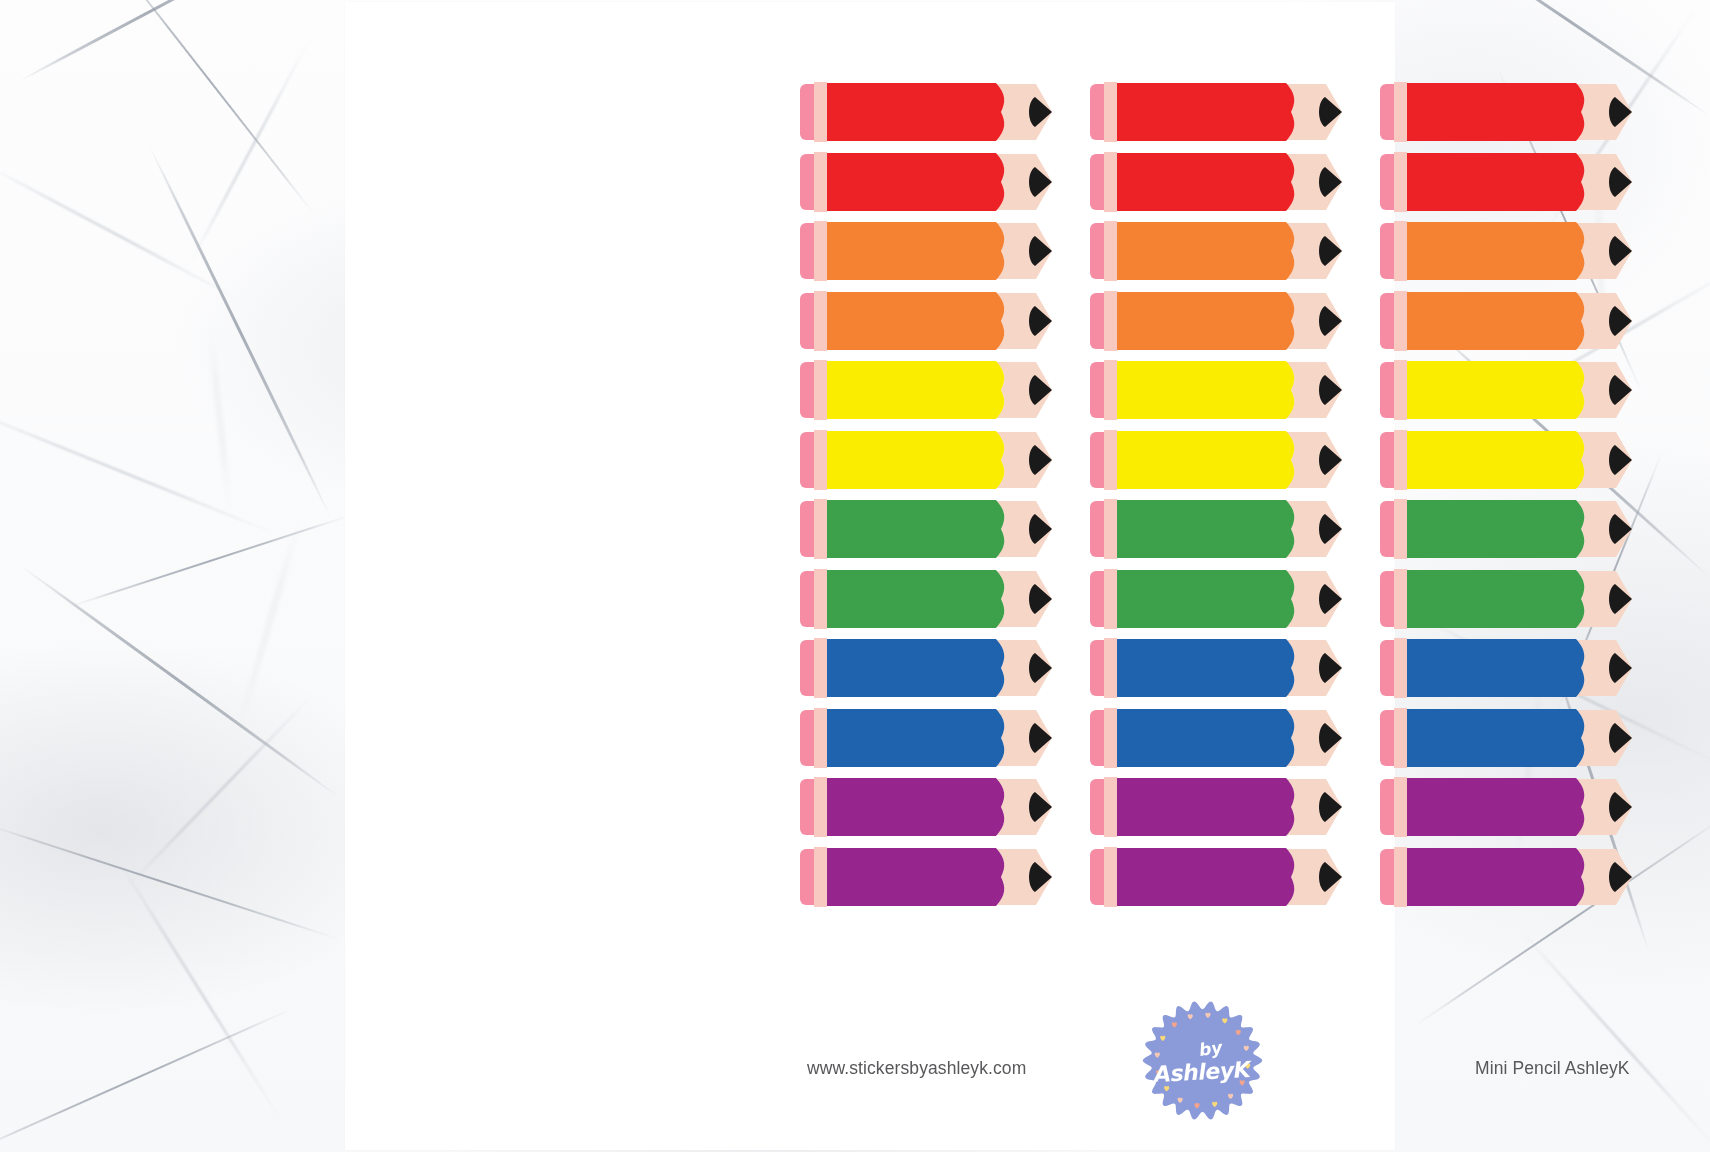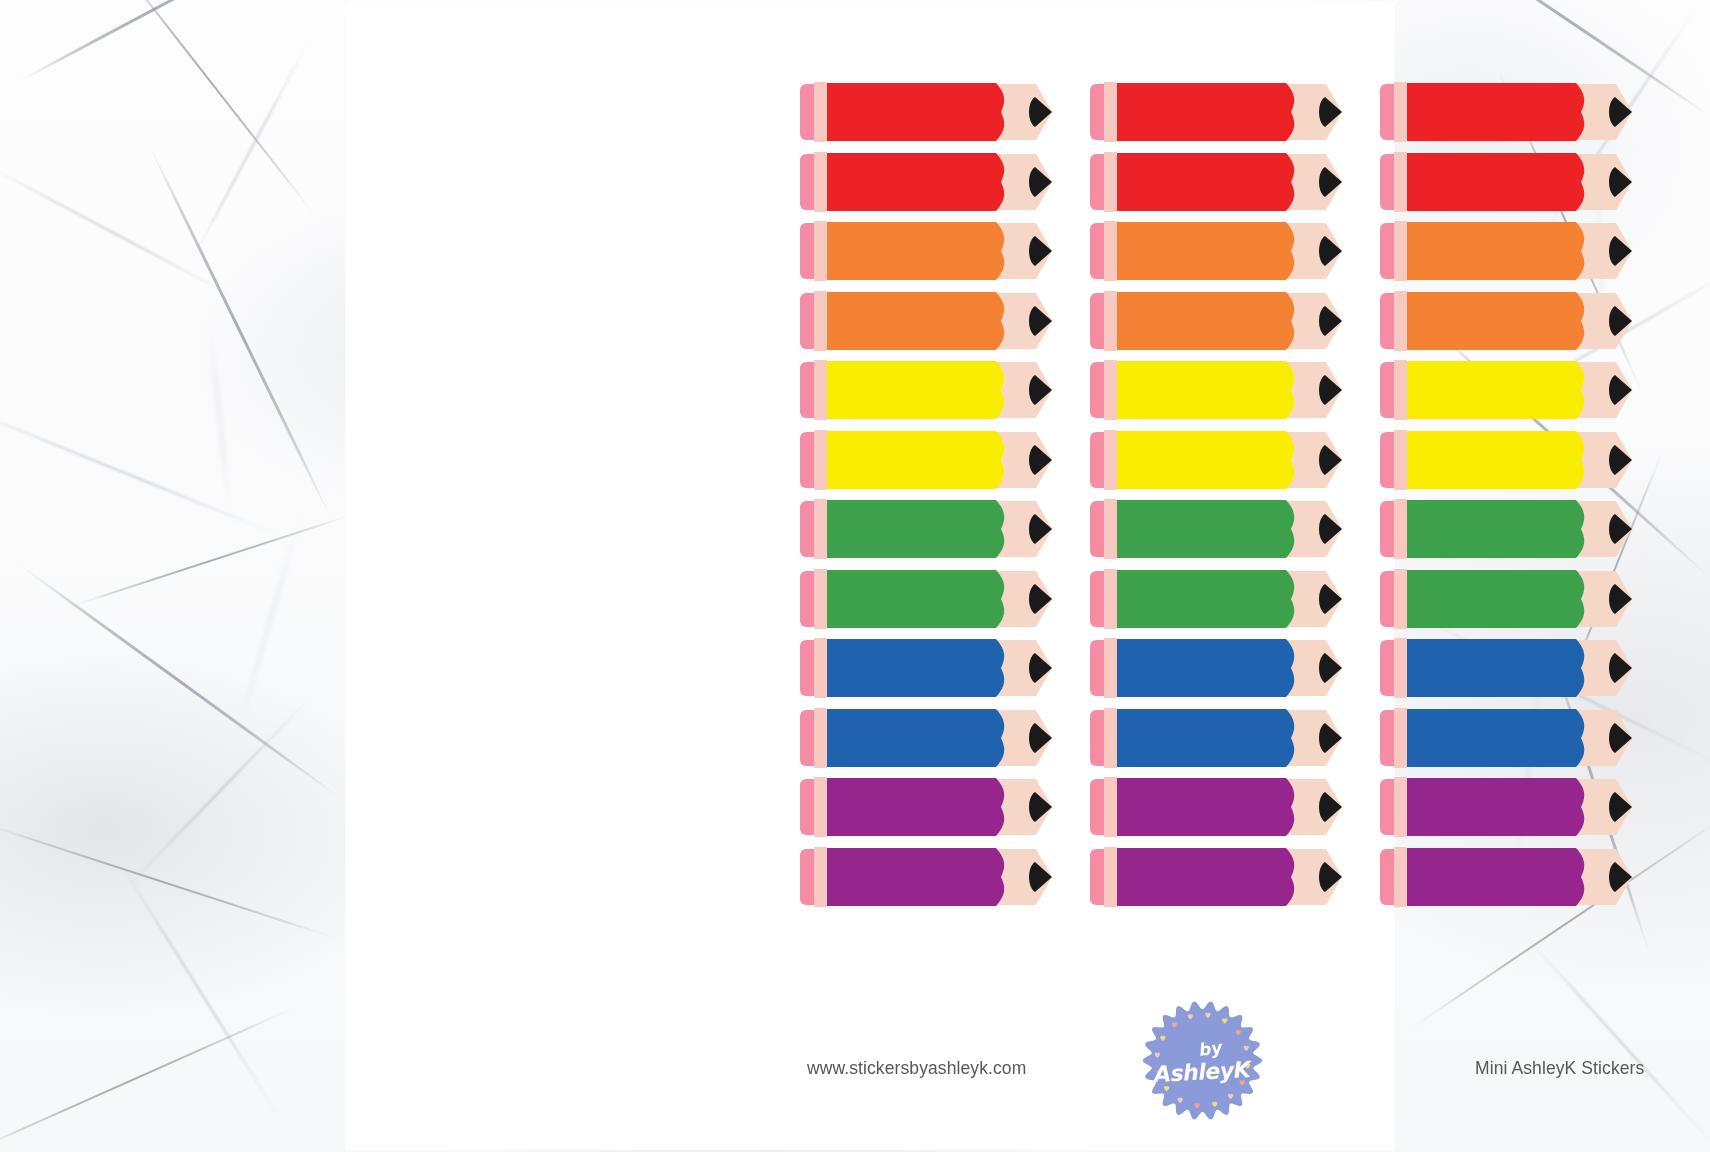--- a/index.html
+++ b/index.html
@@ -1025,21 +1025,21 @@
 
     <path d="M 235 15 L 252 30 L 235 45
              C 227 40, 227 20, 235 15 Z" fill="#1A1A1A"></path>
   </svg>
           </div>
         </div>
       </div>
 
     <div class="footer-text" id="site-url">www.stickersbyashleyk.com</div>
 
-    <div class="footer-text" id="product-name">Mini AshleyK Stickers</div>
+    <div class="footer-text" id="product-name">Mini Pencil AshleyK</div>
 
     <div id="logo-badge">
   <svg width="125" height="125" viewBox="0 0 125 125" xmlns="http://www.w3.org/2000/svg">
     <path d="M 122.20 62.50 L 121.77 63.71 L 120.57 64.87 L 118.83 65.95 L 116.88 66.95 L 115.11 67.88 L 113.83 68.81 L 113.28 69.80 L 113.53 70.90 L 114.49 72.15 L 115.93 73.55 L 117.52 75.06 L 118.89 76.59 L 119.71 78.04 L 119.78 79.32 L 119.03 80.36 L 117.55 81.13 L 115.57 81.68 L 113.43 82.09 L 111.46 82.49 L 109.97 83.02 L 109.16 83.81 L 109.09 84.94 L 109.67 86.41 L 110.66 88.16 L 111.75 90.05 L 112.63 91.90 L 113.02 93.53 L 112.72 94.78 L 111.71 95.56 L 110.07 95.89 L 108.02 95.86 L 105.85 95.64 L 103.84 95.47 L 102.27 95.56 L 101.27 96.09 L 100.89 97.16 L 101.02 98.73 L 101.48 100.69 L 102.00 102.81 L 102.32 104.83 L 102.23 106.50 L 101.60 107.62 L 100.40 108.09 L 98.74 107.94 L 96.78 107.33 L 94.75 106.51 L 92.88 105.78 L 91.34 105.43 L 90.23 105.66 L 89.57 106.57 L 89.25 108.12 L 89.14 110.12 L 89.04 112.30 L 88.78 114.34 L 88.22 115.91 L 87.30 116.81 L 86.02 116.92 L 84.47 116.31 L 82.76 115.17 L 81.05 113.82 L 79.46 112.59 L 78.08 111.81 L 76.95 111.72 L 76.05 112.41 L 75.32 113.80 L 74.64 115.70 L 73.93 117.76 L 73.11 119.64 L 72.13 121.00 L 71.00 121.59 L 69.74 121.34 L 68.42 120.32 L 67.10 118.75 L 65.84 116.96 L 64.66 115.34 L 63.55 114.21 L 62.50 113.80 L 61.45 114.21 L 60.34 115.34 L 59.16 116.96 L 57.90 118.75 L 56.58 120.32 L 55.26 121.34 L 54.00 121.59 L 52.87 121.00 L 51.89 119.64 L 51.07 117.76 L 50.36 115.70 L 49.68 113.80 L 48.95 112.41 L 48.05 111.72 L 46.92 111.81 L 45.54 112.59 L 43.95 113.82 L 42.24 115.17 L 40.53 116.31 L 38.98 116.92 L 37.70 116.81 L 36.78 115.91 L 36.22 114.34 L 35.96 112.30 L 35.86 110.12 L 35.75 108.12 L 35.43 106.57 L 34.77 105.66 L 33.66 105.43 L 32.12 105.78 L 30.25 106.51 L 28.22 107.33 L 26.26 107.94 L 24.60 108.09 L 23.40 107.62 L 22.77 106.50 L 22.68 104.83 L 23.00 102.81 L 23.52 100.69 L 23.98 98.73 L 24.11 97.16 L 23.73 96.09 L 22.73 95.56 L 21.16 95.47 L 19.15 95.64 L 16.98 95.86 L 14.93 95.89 L 13.29 95.56 L 12.28 94.78 L 11.98 93.53 L 12.37 91.90 L 13.25 90.05 L 14.34 88.16 L 15.33 86.41 L 15.91 84.94 L 15.84 83.81 L 15.03 83.02 L 13.54 82.49 L 11.57 82.09 L 9.43 81.68 L 7.45 81.13 L 5.97 80.36 L 5.22 79.32 L 5.29 78.04 L 6.11 76.59 L 7.48 75.06 L 9.07 73.55 L 10.51 72.15 L 11.47 70.90 L 11.72 69.80 L 11.17 68.81 L 9.89 67.88 L 8.12 66.95 L 6.17 65.95 L 4.43 64.87 L 3.23 63.71 L 2.80 62.50 L 3.23 61.29 L 4.43 60.13 L 6.17 59.05 L 8.12 58.05 L 9.89 57.12 L 11.17 56.19 L 11.72 55.20 L 11.47 54.10 L 10.51 52.85 L 9.07 51.45 L 7.48 49.94 L 6.11 48.41 L 5.29 46.96 L 5.22 45.68 L 5.97 44.64 L 7.45 43.87 L 9.43 43.32 L 11.57 42.91 L 13.54 42.51 L 15.03 41.98 L 15.84 41.19 L 15.91 40.06 L 15.33 38.59 L 14.34 36.84 L 13.25 34.95 L 12.37 33.10 L 11.98 31.47 L 12.28 30.22 L 13.29 29.44 L 14.93 29.11 L 16.98 29.14 L 19.15 29.36 L 21.16 29.53 L 22.73 29.44 L 23.73 28.91 L 24.11 27.84 L 23.98 26.27 L 23.52 24.31 L 23.00 22.19 L 22.68 20.17 L 22.77 18.50 L 23.40 17.38 L 24.60 16.91 L 26.26 17.06 L 28.22 17.67 L 30.25 18.49 L 32.12 19.22 L 33.66 19.57 L 34.77 19.34 L 35.43 18.43 L 35.75 16.88 L 35.86 14.88 L 35.96 12.70 L 36.22 10.66 L 36.78 9.09 L 37.70 8.19 L 38.98 8.08 L 40.53 8.69 L 42.24 9.83 L 43.95 11.18 L 45.54 12.41 L 46.92 13.19 L 48.05 13.28 L 48.95 12.59 L 49.68 11.20 L 50.36 9.30 L 51.07 7.24 L 51.89 5.36 L 52.87 4.00 L 54.00 3.41 L 55.26 3.66 L 56.58 4.68 L 57.90 6.25 L 59.16 8.04 L 60.34 9.66 L 61.45 10.79 L 62.50 11.20 L 63.55 10.79 L 64.66 9.66 L 65.84 8.04 L 67.10 6.25 L 68.42 4.68 L 69.74 3.66 L 71.00 3.41 L 72.13 4.00 L 73.11 5.36 L 73.93 7.24 L 74.64 9.30 L 75.32 11.20 L 76.05 12.59 L 76.95 13.28 L 78.08 13.19 L 79.46 12.41 L 81.05 11.18 L 82.76 9.83 L 84.47 8.69 L 86.02 8.08 L 87.30 8.19 L 88.22 9.09 L 88.78 10.66 L 89.04 12.70 L 89.14 14.88 L 89.25 16.88 L 89.57 18.43 L 90.23 19.34 L 91.34 19.57 L 92.88 19.22 L 94.75 18.49 L 96.78 17.67 L 98.74 17.06 L 100.40 16.91 L 101.60 17.38 L 102.23 18.50 L 102.32 20.17 L 102.00 22.19 L 101.48 24.31 L 101.02 26.27 L 100.89 27.84 L 101.27 28.91 L 102.27 29.44 L 103.84 29.53 L 105.85 29.36 L 108.02 29.14 L 110.07 29.11 L 111.71 29.44 L 112.72 30.22 L 113.02 31.47 L 112.63 33.10 L 111.75 34.95 L 110.66 36.84 L 109.67 38.59 L 109.09 40.06 L 109.16 41.19 L 109.97 41.98 L 111.46 42.51 L 113.43 42.91 L 115.57 43.32 L 117.55 43.87 L 119.03 44.64 L 119.78 45.68 L 119.71 46.96 L 118.89 48.41 L 117.52 49.94 L 115.93 51.45 L 114.49 52.85 L 113.53 54.10 L 113.28 55.20 L 113.83 56.19 L 115.11 57.12 L 116.88 58.05 L 118.83 59.05 L 120.57 60.13 L 121.77 61.29 Z" fill="#8b9ad8"></path>
     <g transform="translate(67.95,17.33) scale(0.105)">
       <path d="M0,26 C-30,4 -30,-20 -14,-24 C-5,-26 0,-18 0,-12 C0,-18 5,-26 14,-24 C30,-20 30,4 0,26 Z" fill="#f6c9b4"></path>
     </g>
           <g transform="translate(84.82,22.85) scale(0.105)">
       <path d="M0,26 C-30,4 -30,-20 -14,-24 C-5,-26 0,-18 0,-12 C0,-18 5,-26 14,-24 C30,-20 30,4 0,26 Z" fill="#f9d978"></path>
     </g>

